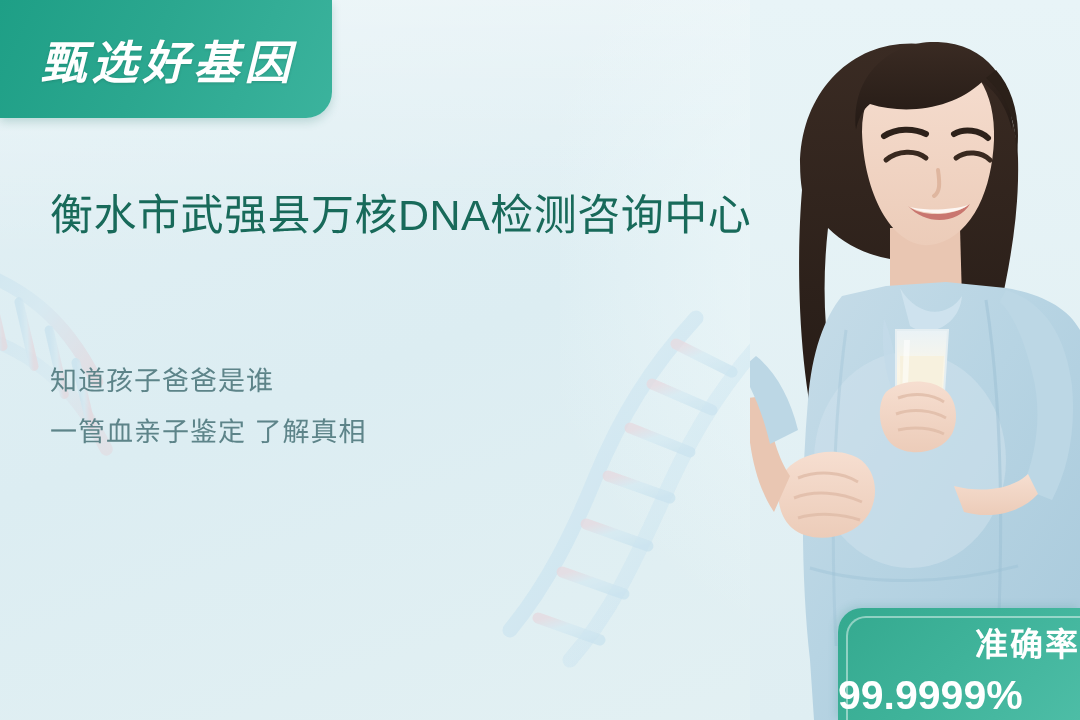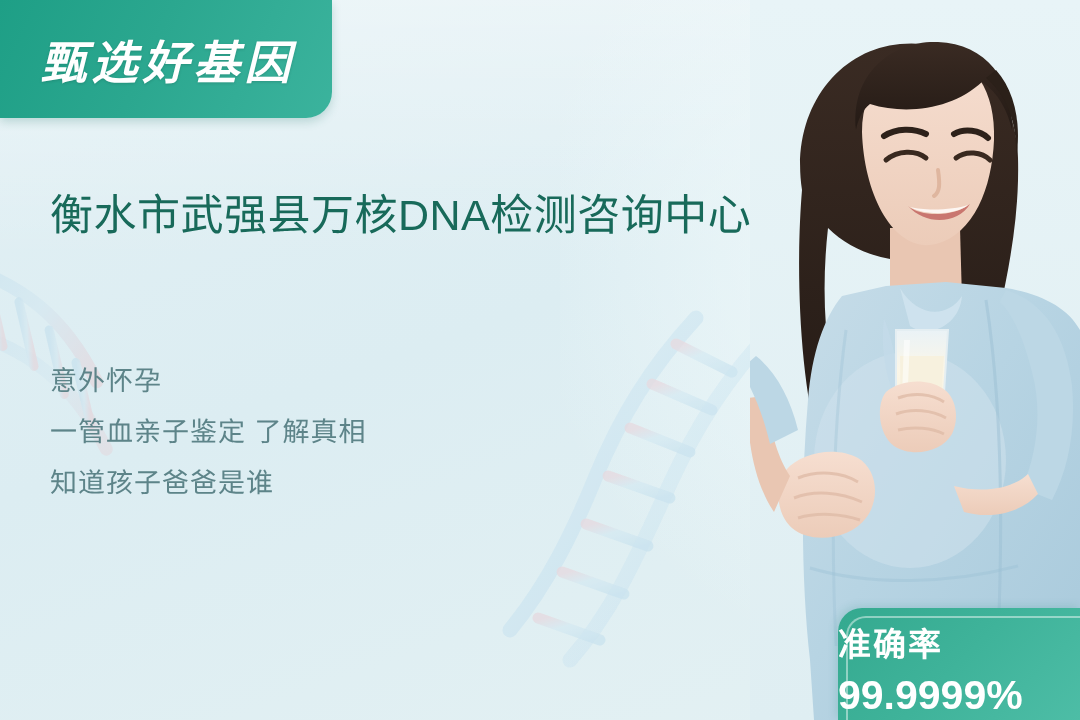--- a/index.html
+++ b/index.html
@@ -151,21 +151,21 @@
     width: 234px; height: 104px;
     border-top: 2px solid rgba(255,255,255,0.45);
     border-left: 2px solid rgba(255,255,255,0.45);
     border-top-left-radius: 20px;
     pointer-events: none;
   }
   .accuracy-label {
     position: absolute;
     left: 0; top: 10px;
     width: 242px;
-    text-align: left;
+    text-align: right;
     color: #ffffff;
     font-size: 33px;
     font-weight: 700;
     letter-spacing: 2px;
   }
   .accuracy-value {
     position: absolute;
     left: 0; top: 44px;
     width: 242px;
     text-align: left;
@@ -352,23 +352,22 @@
     </svg>
   </div>
 
   <div class="logo-band">
     <div class="logo-text">甄选好基因</div>
   </div>
 
   <h1 class="headline">衡水市武强县万核DNA检测咨询中心</h1>
 
   <div class="copy">
-    <div class="copy-line">意外怀孕</div>
+    <div class="copy-line">知道孩子爸爸是谁</div>
     <div class="copy-line">一管血亲子鉴定 了解真相</div>
-    <div class="copy-line">知道孩子爸爸是谁</div>
   </div>
 
 
   <div class="accuracy-badge">
     <div class="accuracy-inner-line"></div>
     <div class="accuracy-label">准确率</div>
     <div class="accuracy-value">99.9999%</div>
   </div>
 
 </div>

